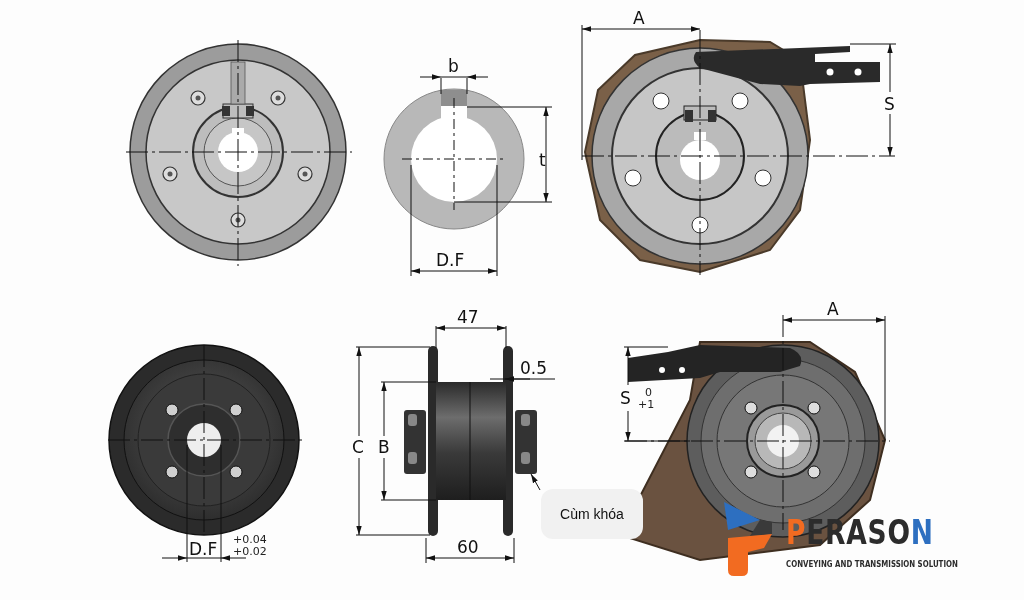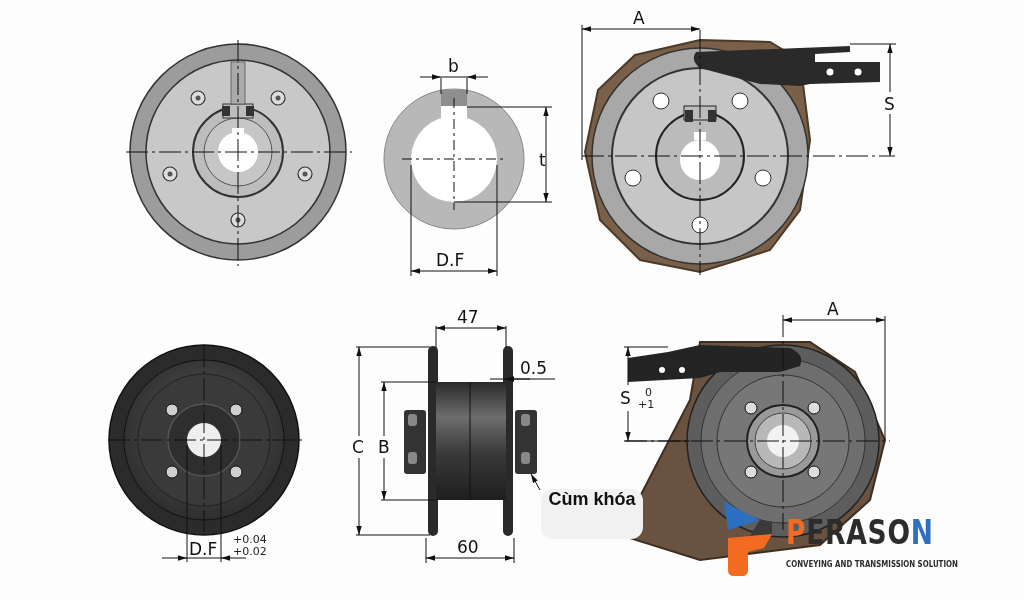--- a/index.html
+++ b/index.html
@@ -1,20 +1,20 @@
 <!DOCTYPE html>
 <html><head>
 <meta charset="utf-8">
 <style>
   html,body{margin:0;padding:0;background:#fdfdfd;}
   body{width:1024px;height:600px;position:relative;overflow:hidden;font-family:"DejaVu Sans","Liberation Sans",sans-serif;}
   svg.canvas{position:absolute;left:0;top:0;width:1024px;height:600px;}
   .dim{font-family:"DejaVu Sans",sans-serif;font-size:17px;fill:#111;}
   .tol{font-family:"DejaVu Sans",sans-serif;font-size:11px;fill:#222;}
-  .callout{position:absolute;left:541px;top:489px;width:102px;height:50px;background:#f1f1f1;border-radius:12px;display:flex;align-items:flex-start;justify-content:center;font-family:"Liberation Sans",sans-serif;font-weight:bold;font-size:18px;color:#111;}
+  .callout{position:absolute;left:541px;top:489px;width:102px;height:50px;background:#f1f1f1;border-radius:12px;display:flex;align-items:center;justify-content:center;font-family:"Liberation Sans",sans-serif;font-weight:normal;font-size:14px;color:#111;}
   .logo{position:absolute;left:720px;top:498px;width:260px;height:80px;}
   .logo-word{position:absolute;left:66px;top:14px;font-family:"DejaVu Sans",sans-serif;font-weight:bold;font-size:34px;letter-spacing:1px;color:#2c2c2c;transform:scaleX(0.78);transform-origin:left top;}
   .logo-word .p{color:#f26b21;}
   .logo-word .n{color:#2d6fc0;}
   .logo-tag{position:absolute;left:66px;top:60px;font-family:"DejaVu Sans",sans-serif;font-weight:bold;font-size:9.5px;color:#2c2c2c;transform:scaleX(0.74);transform-origin:left top;white-space:nowrap;}
 </style>
 </head>
 <body>
 
 <svg class="canvas" viewBox="0 0 1024 600">

